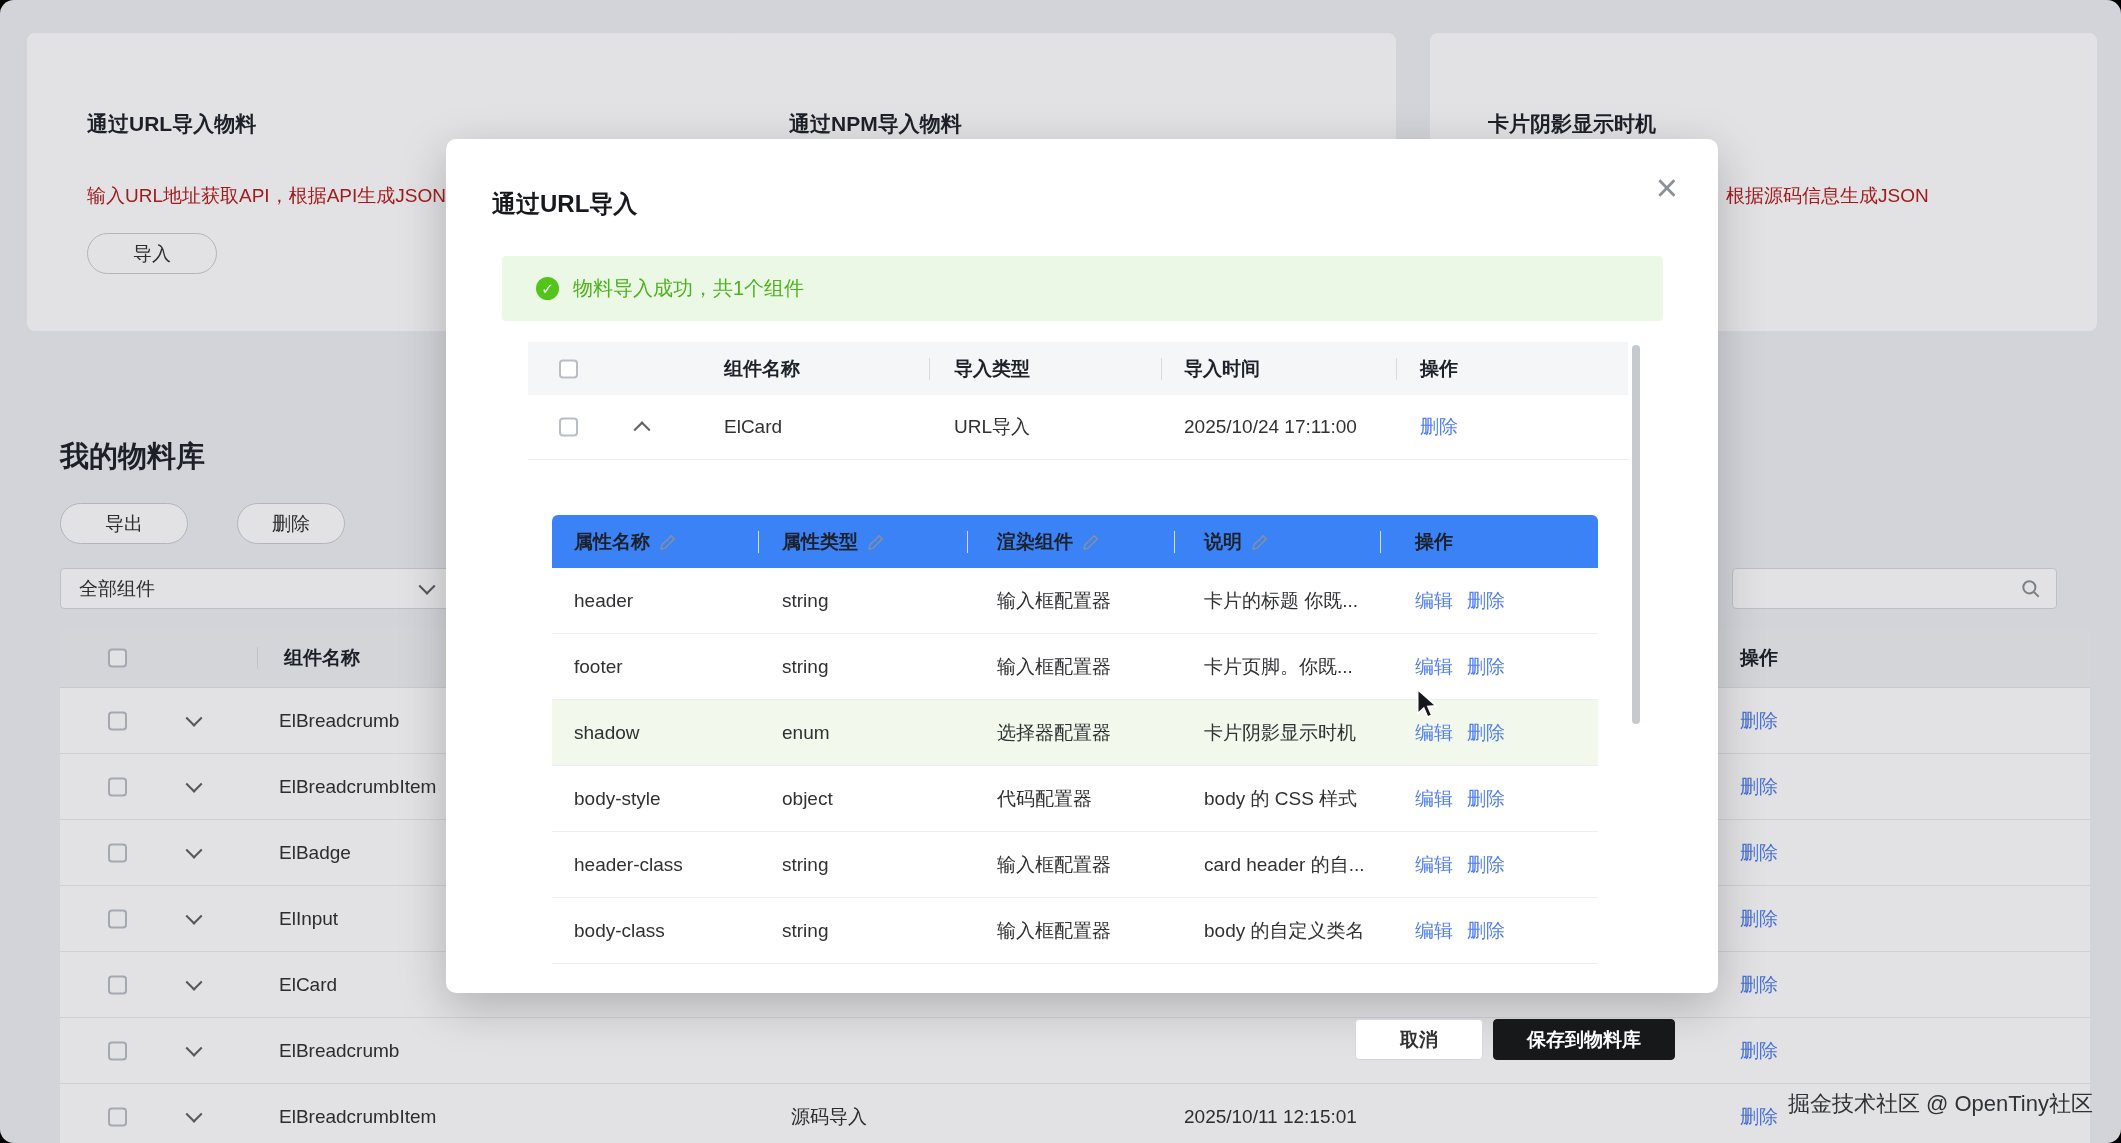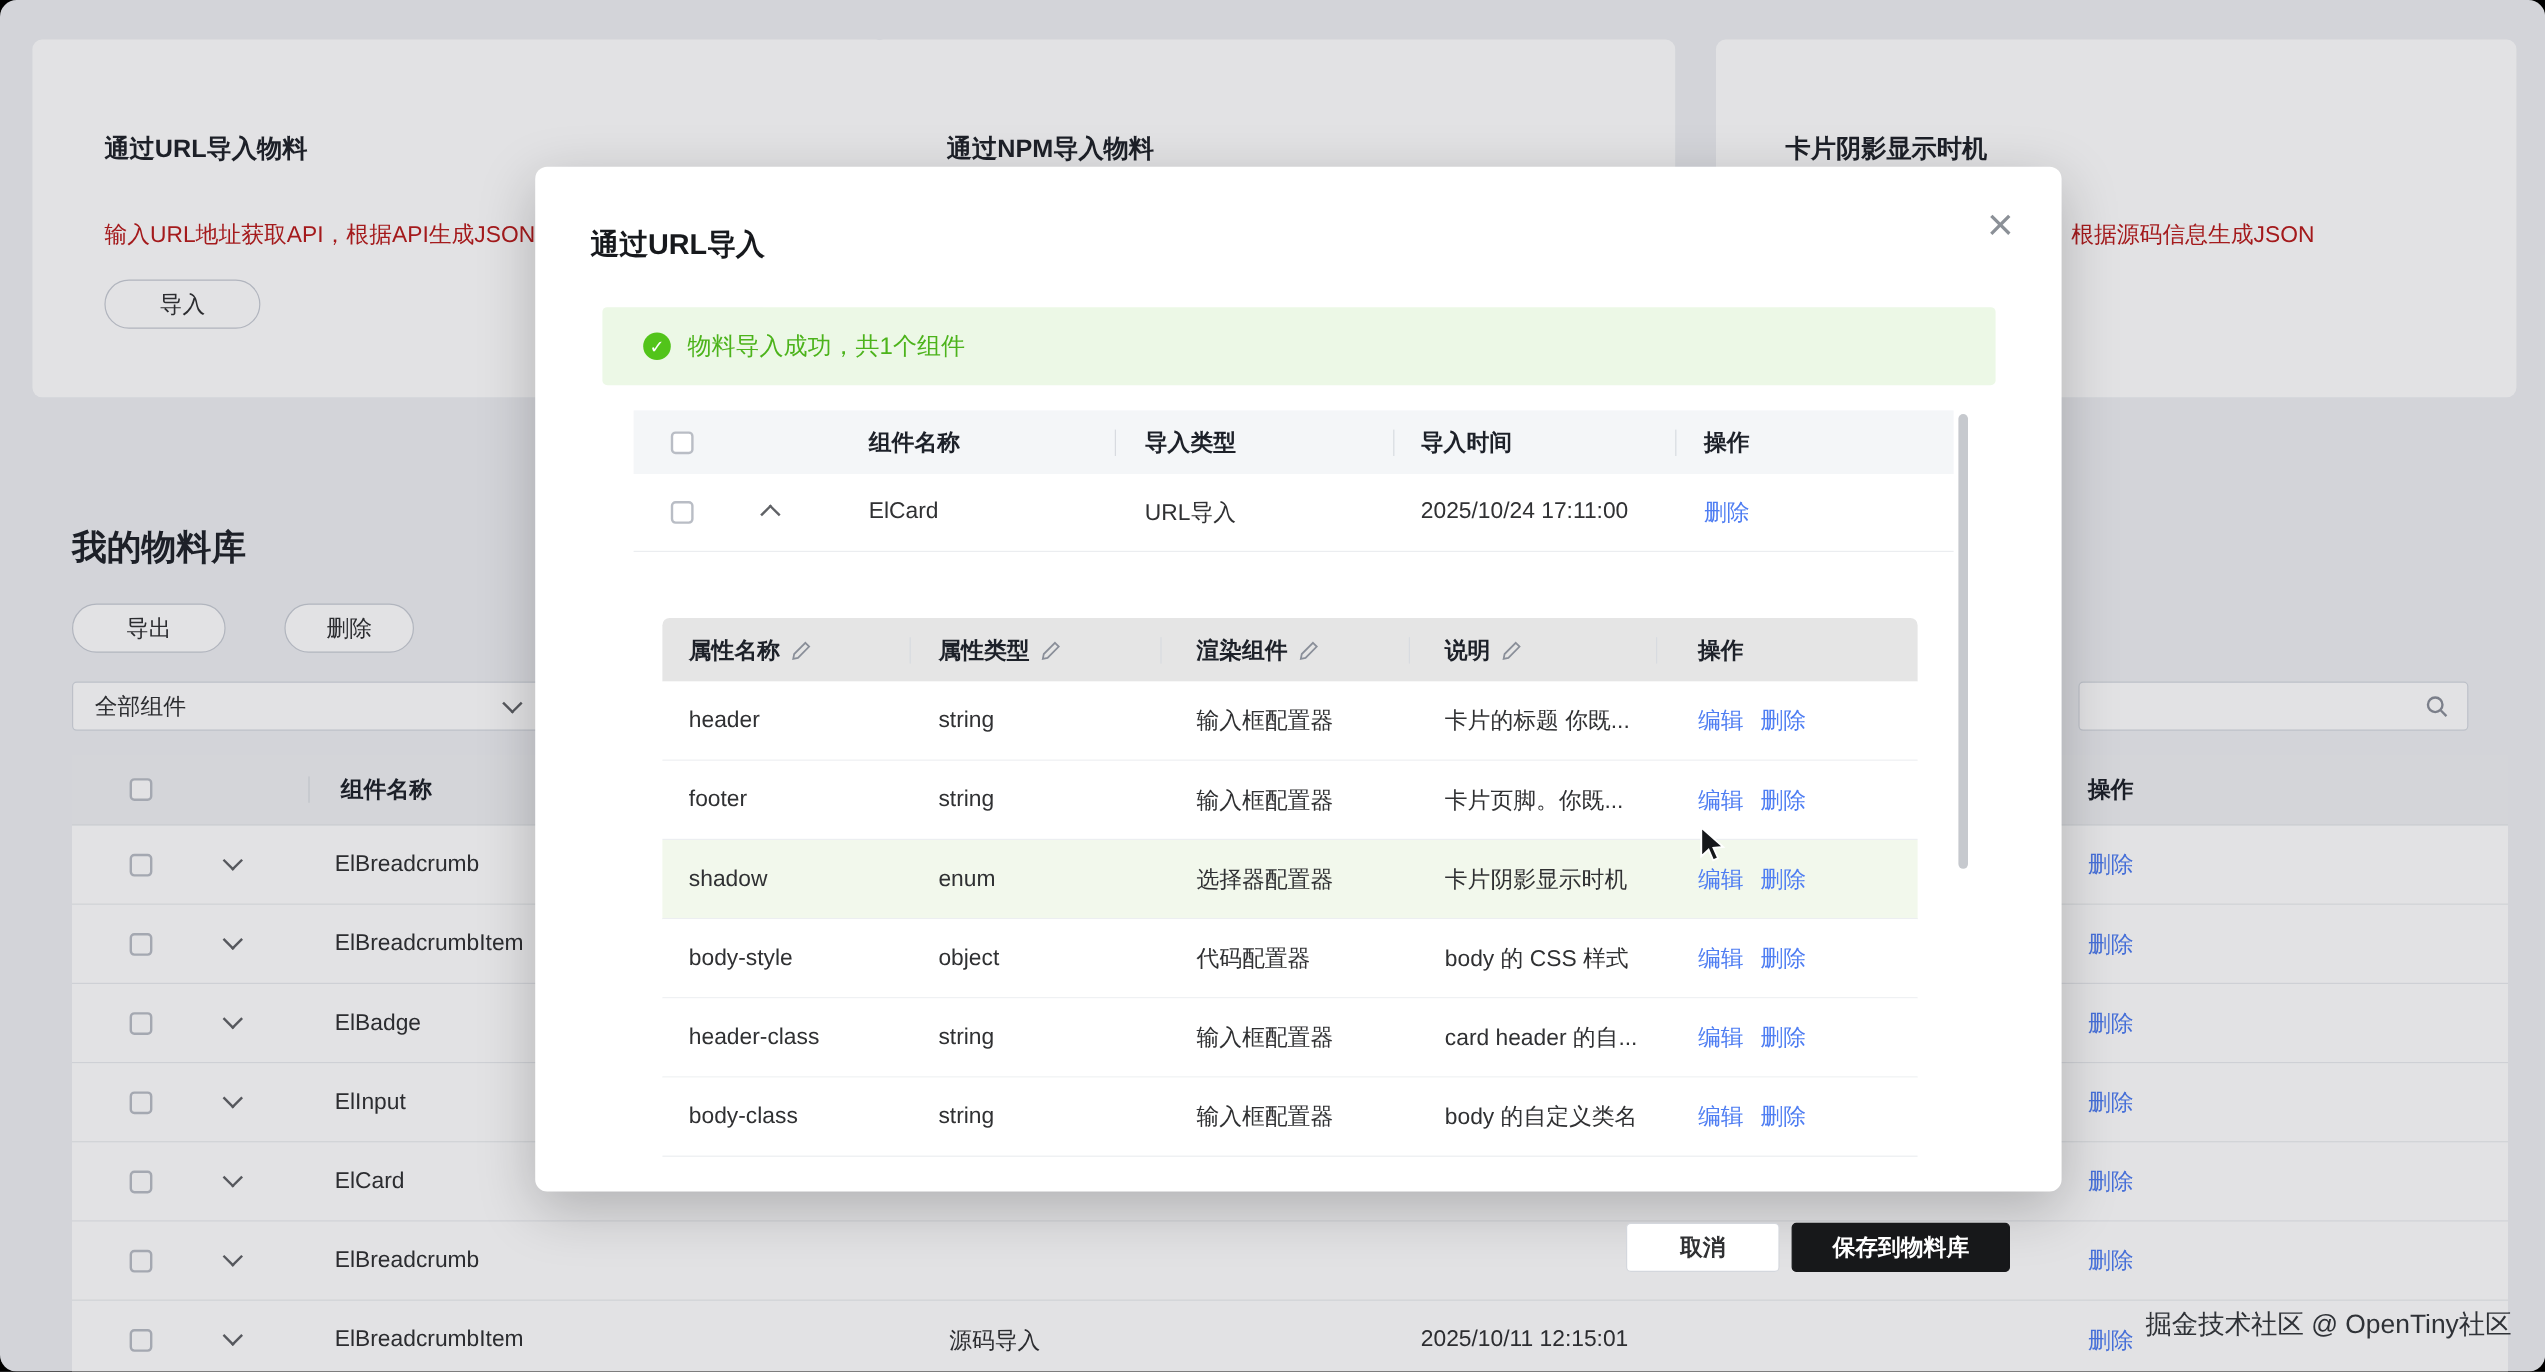--- a/index.html
+++ b/index.html
@@ -66,21 +66,21 @@
   .ot .row{position:relative;height:64px;background:#fff;border-bottom:1px solid #ebedf0;}
   .ot .c-check{left:31px;}
   .ot .c-chev{left:108px;}
   .ot .c-name{left:196px;}
   .ot .c-type{left:426px;}
   .ot .c-time{left:656px;}
   .ot .c-act{left:892px;}
   .ot .hdr-row .cell{font-weight:bold;color:#1d2129;}
   
   .pt{position:absolute;left:106px;top:376px;width:1046px;}
-  .pt .hdr-row{position:relative;height:53px;background:#e5e5e5;border-radius:6px 6px 0 0;}
+  .pt .hdr-row{position:relative;height:53px;background:#3b82f6;border-radius:6px 6px 0 0;}
   .pt .row{position:relative;height:65px;background:#fff;border-bottom:1px solid #eceef1;}
   .pt .row.hl{background:#f2f8ec;}
   .pt .c-name{left:22px;}
   .pt .c-type{left:230px;text-align:center;}
   .pt .c-comp{left:445px;}
   .pt .c-desc{left:652px;max-width:200px;overflow:hidden;text-overflow:ellipsis;}
   .pt .c-act{left:863px;}
   .pt .hdr-row .cell{font-weight:bold;color:#1d2129;display:flex;align-items:center;gap:9px;}
   .pencil{width:18px;height:18px;flex:0 0 auto;}
   .act-links{display:flex;gap:14px;}

